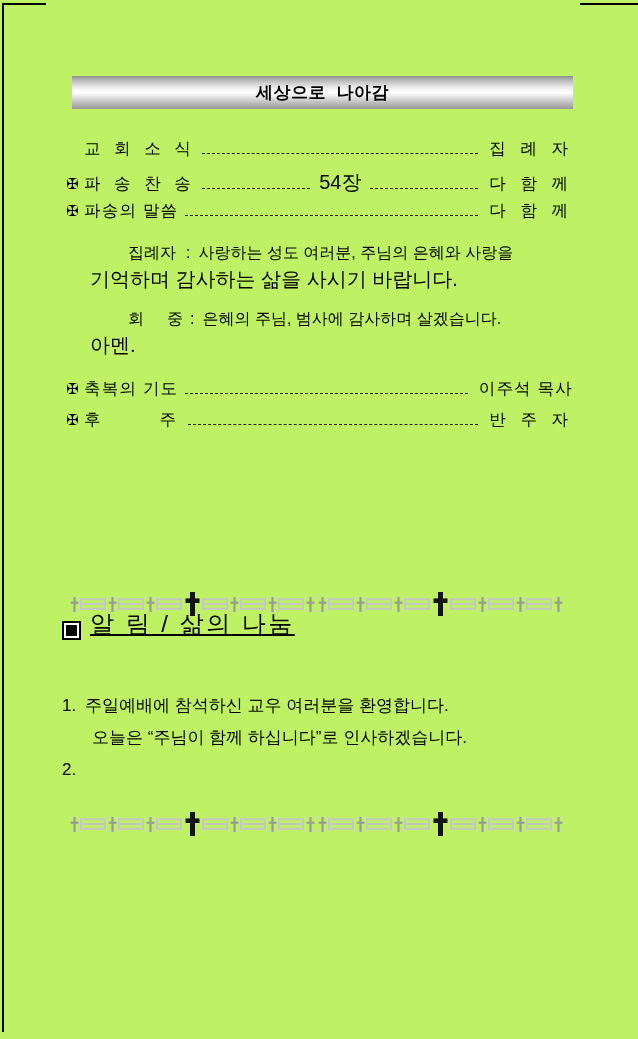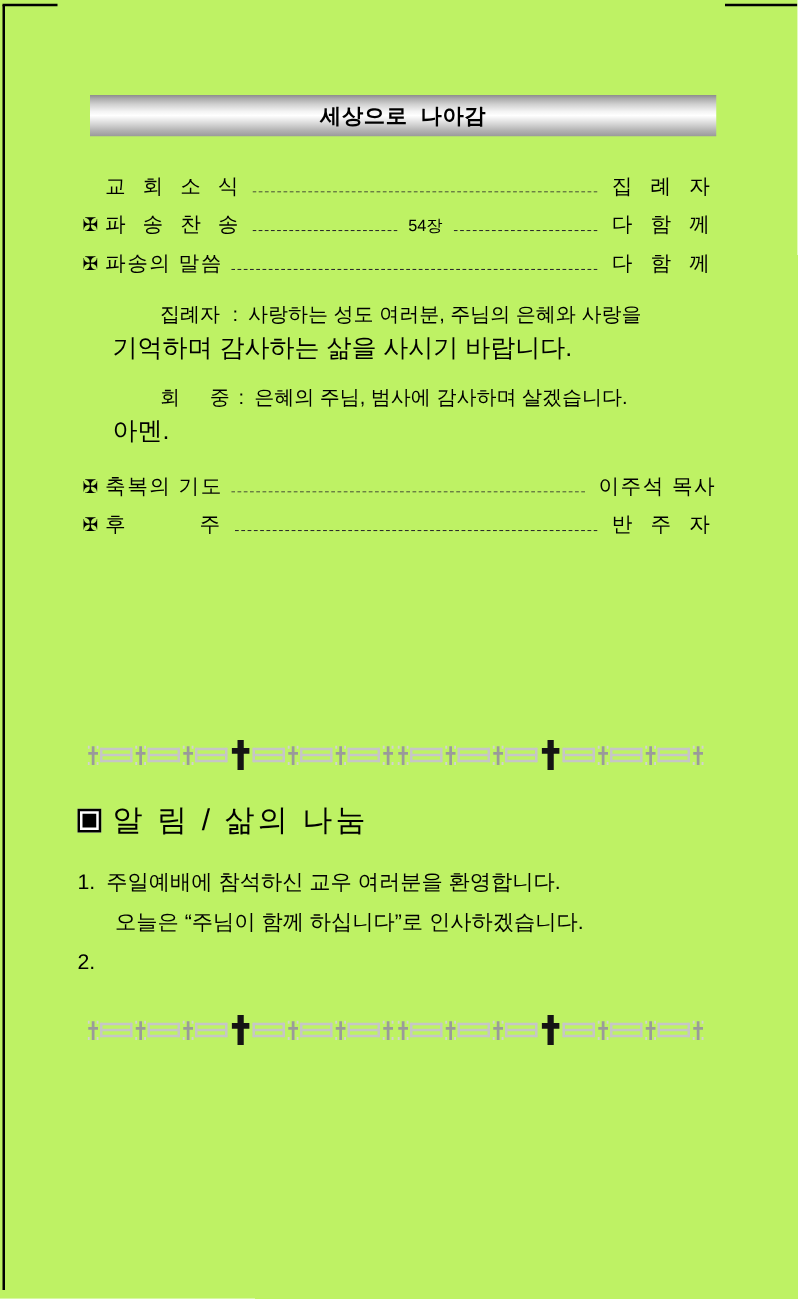--- a/index.html
+++ b/index.html
@@ -122,21 +122,21 @@
   .leader::before {
     content: "";
     position: absolute;
     left: 0;
     right: 0;
     top: 0;
     height: 0;
     border-top: 1.6px dashed #2b2b2b;
   }
   .order-mid {
-    font-size: 13px;
+    font-size: 20px;
     white-space: pre;
     color: #000000;
     padding: 0 2px;
   }
   .order-role {
     font-size: 16.5px;
     letter-spacing: 5px;
     white-space: pre;
     color: #000000;
     text-align: right;
@@ -166,20 +166,21 @@
     color: #000000;
   }
   .speaker {
     white-space: pre;
     min-width: 56px;
     letter-spacing: 0px;
   }
   .speaker.spaced {
     letter-spacing: 5px;
     min-width: 56px;
+    font-family: Liberation Serif, serif;
   }
   .colon {
     padding: 0 8px 0 2px;
   }
   .dialogue-cont {
     padding-left: 74px;
     font-size: 20px;
     line-height: 26px;
     white-space: pre;
     color: #000000;
@@ -195,23 +196,24 @@
   .divider svg {
     display: block;
     width: 500px;
     height: 24px;
   }
 
   
   .notice-heading {
     position: absolute;
     left: 62px;
-    top: 640px;
+    top: 608px;
     display: flex;
-    align-items: center;
+    align-items: flex-end;
+    text-decoration: underline;
   }
   .square-bullet {
     width: 19px;
     height: 19px;
     min-width: 19px;
     box-sizing: border-box;
     border: 2px solid #000000;
     background: #ffffff;
     padding: 2px;
     margin-right: 9px;

